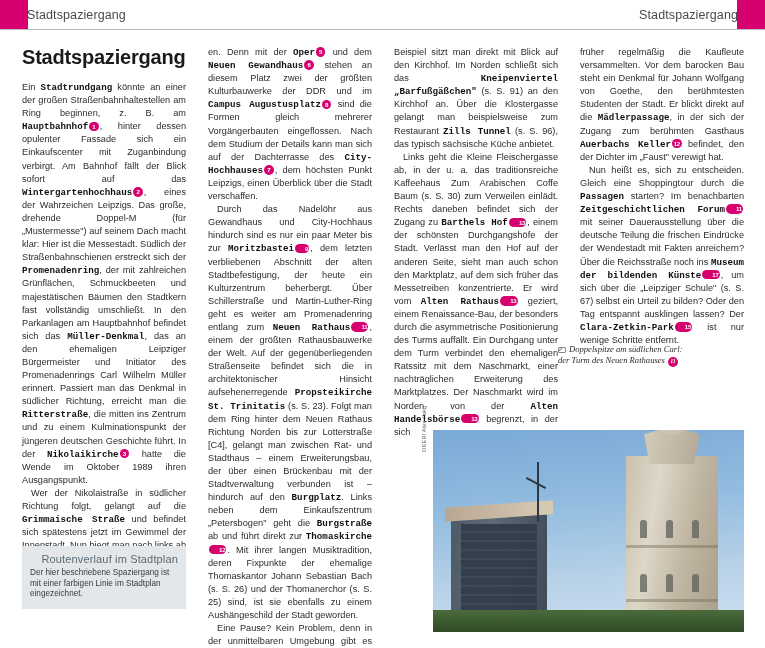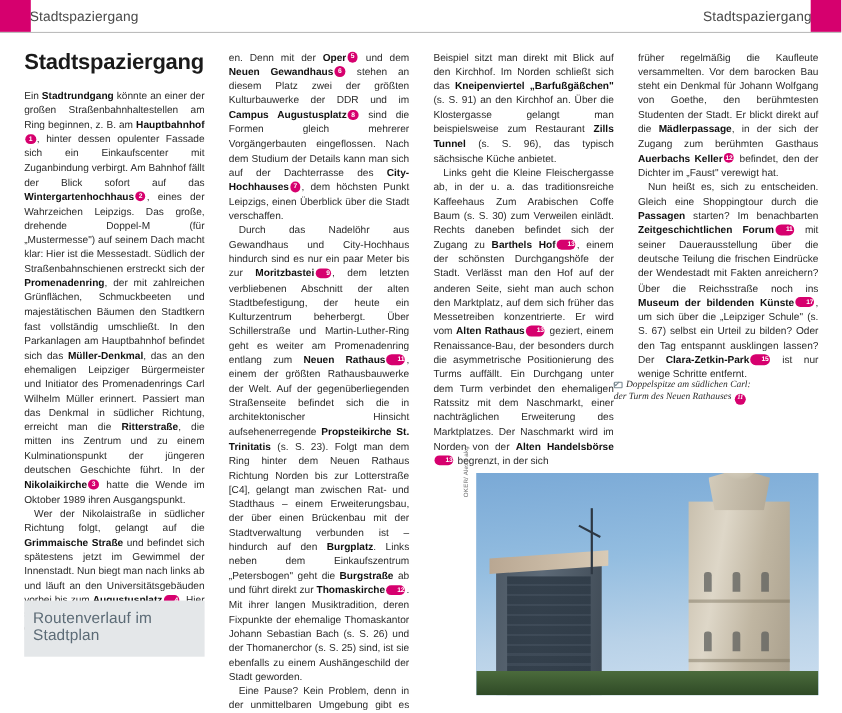--- a/index.html
+++ b/index.html
@@ -42,40 +42,41 @@
     font-size:20px; font-weight:bold; color:#1a1a1a;
     letter-spacing:-0.2px; margin-bottom:13px; line-height:22px;
   }
 
   p.body {
     font-size:9.2px; line-height:13.1px; color:#2b2b2b;
     text-align:justify; text-justify:inter-word;
     hyphens:auto; -webkit-hyphens:auto;
   }
   p.body + p.body { text-indent:9px; }
-  p.body b { font-weight:bold; color:#111; }
+  p.body b { font-weight:bold; color:#111;font-family:Liberation Mono, monospace; }
 
   
   .mk {
     display:inline-block; vertical-align:middle;
     min-width:9.5px; height:9.5px; line-height:9.5px;
     padding:0 1px; margin:0 1px 1px 1px;
     border-radius:6px; background:#d6006e; color:#fff;
     font-size:6.1px; font-weight:bold; text-align:center;
     letter-spacing:-0.2px;
   }
 
   
   .infobox {
     position:absolute; left:0; width:164px;
     background:#e4e7e9; padding:7px 8px 9px 8px;
   }
   .infobox .ib-title {
-    font-size:14px; color:#5c6b76; letter-spacing:.15px;
+    font-size:11px; color:#5c6b76; letter-spacing:.15px;
     margin-bottom:3px;
+    text-align:right;
   }
   .infobox .ib-text {
     font-size:8.2px; line-height:10.6px; color:#3a3a3a;
   }
 
   
   .caption {
     position:absolute; left:558px; width:170px;
     font-family:"Liberation Serif", serif;
     font-style:italic; font-size:8.6px; line-height:11.4px; color:#2b2b2b;
@@ -176,20 +177,21 @@
 
     <div class="col c1">
       <h1 class="title">Stadtspaziergang</h1>
 
       <p class="body"><span>Ein </span><b>Stadtrundgang</b><span> könnte an einer der großen Straßenbahnhaltestellen am Ring beginnen, z. B. am </span><b>Hauptbahnhof</b><span class="mk">1</span><span>, hinter dessen opulenter Fassade sich ein Einkaufscenter mit Zuganbindung verbirgt. Am Bahnhof fällt der Blick sofort auf das </span><b>Wintergartenhochhaus</b><span class="mk">2</span><span>, eines der Wahrzeichen Leipzigs. Das große, drehende Doppel-M (für „Mustermesse") auf seinem Dach macht klar: Hier ist die Messestadt. Südlich der Straßenbahnschienen erstreckt sich der </span><b>Promenadenring</b><span>, der mit zahlreichen Grünflächen, Schmuckbeeten und majestätischen Bäumen den Stadtkern fast vollständig umschließt. In den Parkanlagen am Hauptbahnhof befindet sich das </span><b>Müller-Denkmal</b><span>, das an den ehemaligen Leipziger Bürgermeister und Initiator des Promenadenrings Carl Wilhelm Müller erinnert. Passiert man das Denkmal in südlicher Richtung, erreicht man die </span><b>Ritterstraße</b><span>, die mitten ins Zentrum und zu einem Kulminationspunkt der jüngeren deutschen Geschichte führt. In der </span><b>Nikolaikirche</b><span class="mk">3</span><span> hatte die Wende im Oktober 1989 ihren Ausgangspunkt.</span></p>
 
       <p class="body"><span>Wer der Nikolaistraße in südlicher Richtung folgt, gelangt auf die </span><b>Grimmaische Straße</b><span> und befindet sich spätestens jetzt im Gewimmel der Innenstadt. Nun biegt man nach links ab und läuft an den Universitätsgebäuden vorbei bis zum </span><b>Augustusplatz</b><span class="mk">4</span><span>. Hier sollte man sich etwas Zeit nehmen und genauer hinschau-</span></p>
 
       <div class="infobox" style="top:500px;">
         <div class="ib-title">Routenverlauf im Stadtplan</div>
+        <div class="ib-text">Der hier beschriebene Spaziergang ist mit einer farbigen Linie im Stadtplan eingezeichnet.</div>
       </div>
     </div>
 
     <div class="col c2">
       <p class="body"><span>en. Denn mit der </span><b>Oper</b><span class="mk">5</span><span> und dem </span><b>Neuen Gewandhaus</b><span class="mk">6</span><span> stehen an diesem Platz zwei der größten Kulturbauwerke der DDR und im </span><b>Campus Augustusplatz</b><span class="mk">8</span><span> sind die Formen gleich mehrerer Vorgängerbauten eingeflossen. Nach dem Studium der Details kann man sich auf der Dachterrasse des </span><b>City-Hochhauses</b><span class="mk">7</span><span>, dem höchsten Punkt Leipzigs, einen Überblick über die Stadt verschaffen.</span></p>
 
       <p class="body"><span>Durch das Nadelöhr aus Gewandhaus und City-Hochhaus hindurch sind es nur ein paar Meter bis zur </span><b>Moritzbastei</b><span class="mk">9</span><span>, dem letzten verbliebenen Abschnitt der alten Stadtbefestigung, der heute ein Kulturzentrum beherbergt. Über Schillerstraße und Martin-Luther-Ring geht es weiter am Promenadenring entlang zum </span><b>Neuen Rathaus</b><span class="mk">11</span><span>, einem der größten Rathausbauwerke der Welt. Auf der gegenüberliegenden Straßenseite befindet sich die in architektonischer Hinsicht aufsehenerregende </span><b>Propsteikirche St. Trinitatis</b><span> (s. S. 23). Folgt man dem Ring hinter dem Neuen Rathaus Richtung Norden bis zur Lotterstraße [C4], gelangt man zwischen Rat- und Stadthaus – einem Erweiterungsbau, der über einen Brückenbau mit der Stadtverwaltung verbunden ist – hindurch auf den </span><b>Burgplatz</b><span>. Links neben dem Einkaufszentrum „Petersbogen" geht die </span><b>Burgstraße</b><span> ab und führt direkt zur </span><b>Thomaskirche</b><span class="mk">12</span><span>. Mit ihrer langen Musiktradition, deren Fixpunkte der ehemalige Thomaskantor Johann Sebastian Bach (s. S. 26) und der Thomanerchor (s. S. 25) sind, ist sie ebenfalls zu einem Aushängeschild der Stadt geworden.</span></p>
 
       <p class="body"><span>Eine Pause? Kein Problem, denn in der unmittelbaren Umgebung gibt es einige Möglichkeiten, sich zu erfrischen oder den großen Hunger zu stillen. Im </span></p>
     </div>

